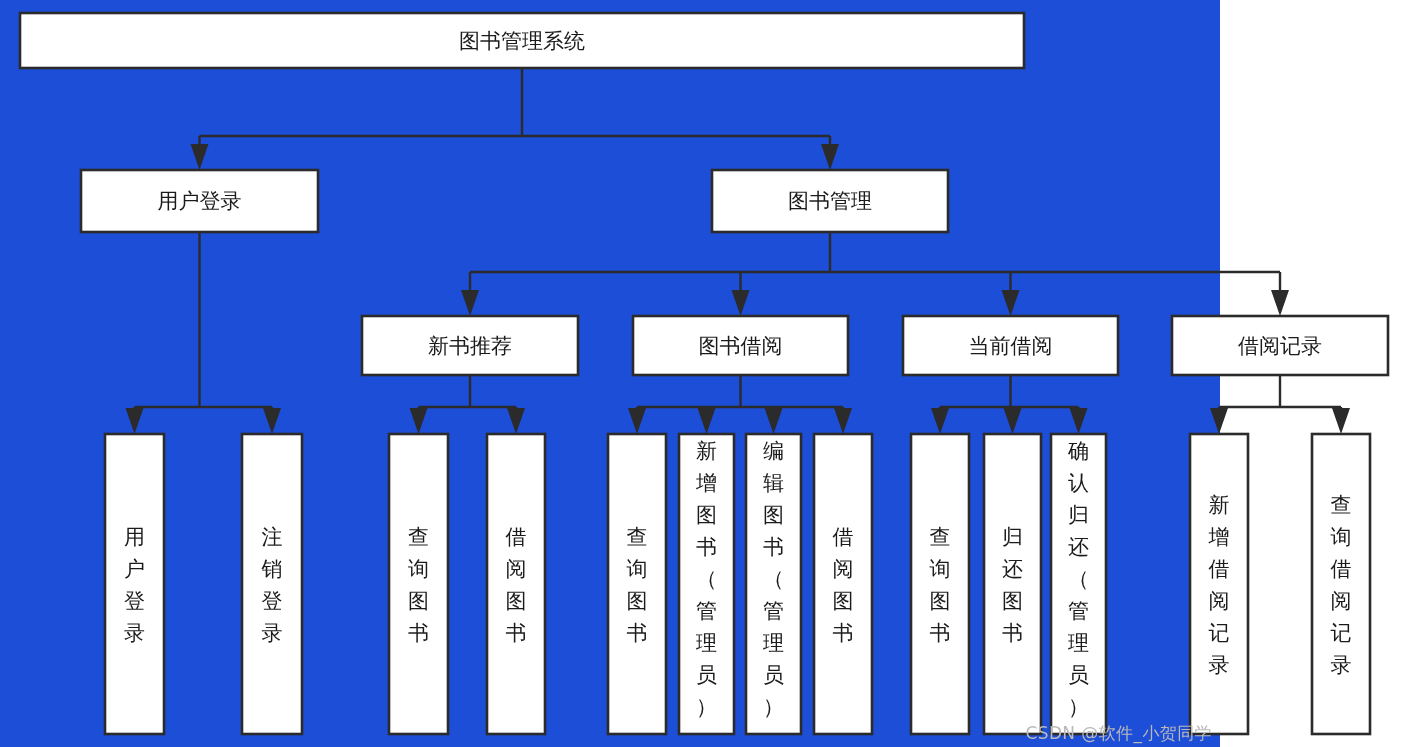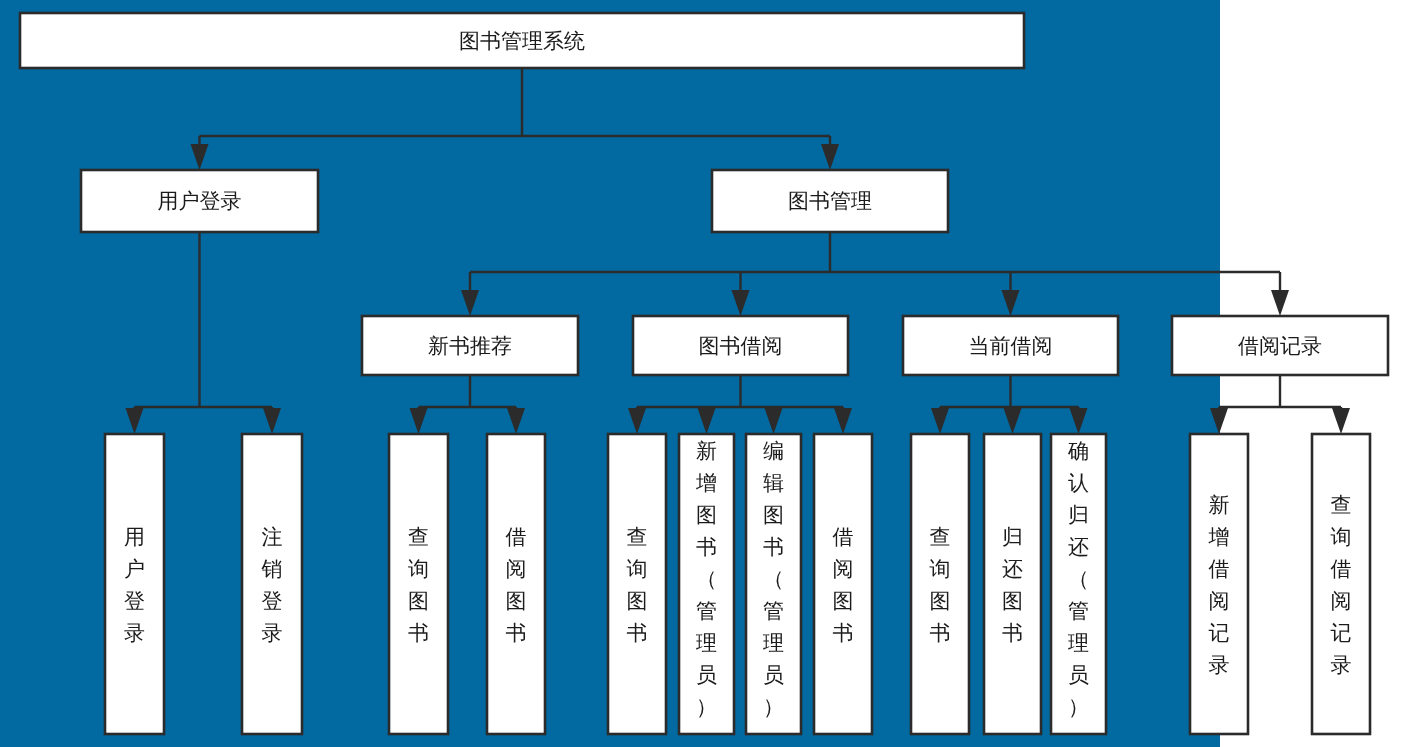--- a/index.html
+++ b/index.html
@@ -10,21 +10,21 @@
   body {
     width: 1405px;
     height: 747px;
     overflow: hidden;
     font-family: "DejaVu Sans", "Liberation Sans", sans-serif;
   }
   #diagram-root {
     position: relative;
     width: 1220px;
     height: 747px;
-    background: #0369a1;
+    background: #1d4ed8;
   }
   svg#flow {
     position: absolute;
     left: 0;
     top: 0;
     width: 1405px;
     height: 747px;
     display: block;
   }
   .node-rect {
@@ -202,13 +202,14 @@
         <g>
           <rect class="node-rect" x="1190" y="434" width="58" height="300"></rect>
           <text class="node-label-v" x="1219" y="512"><tspan x="1219" dy="0">新</tspan><tspan x="1219" dy="32">增</tspan><tspan x="1219" dy="32">借</tspan><tspan x="1219" dy="32">阅</tspan><tspan x="1219" dy="32">记</tspan><tspan x="1219" dy="32">录</tspan></text>
         </g>
         <g>
           <rect class="node-rect" x="1312" y="434" width="58" height="300"></rect>
           <text class="node-label-v" x="1341" y="512"><tspan x="1341" dy="0">查</tspan><tspan x="1341" dy="32">询</tspan><tspan x="1341" dy="32">借</tspan><tspan x="1341" dy="32">阅</tspan><tspan x="1341" dy="32">记</tspan><tspan x="1341" dy="32">录</tspan></text>
         </g>
       </g>
   </svg>
+  <div class="watermark">CSDN @软件_小贺同学</div>
 </div>
 
 </body></html>

